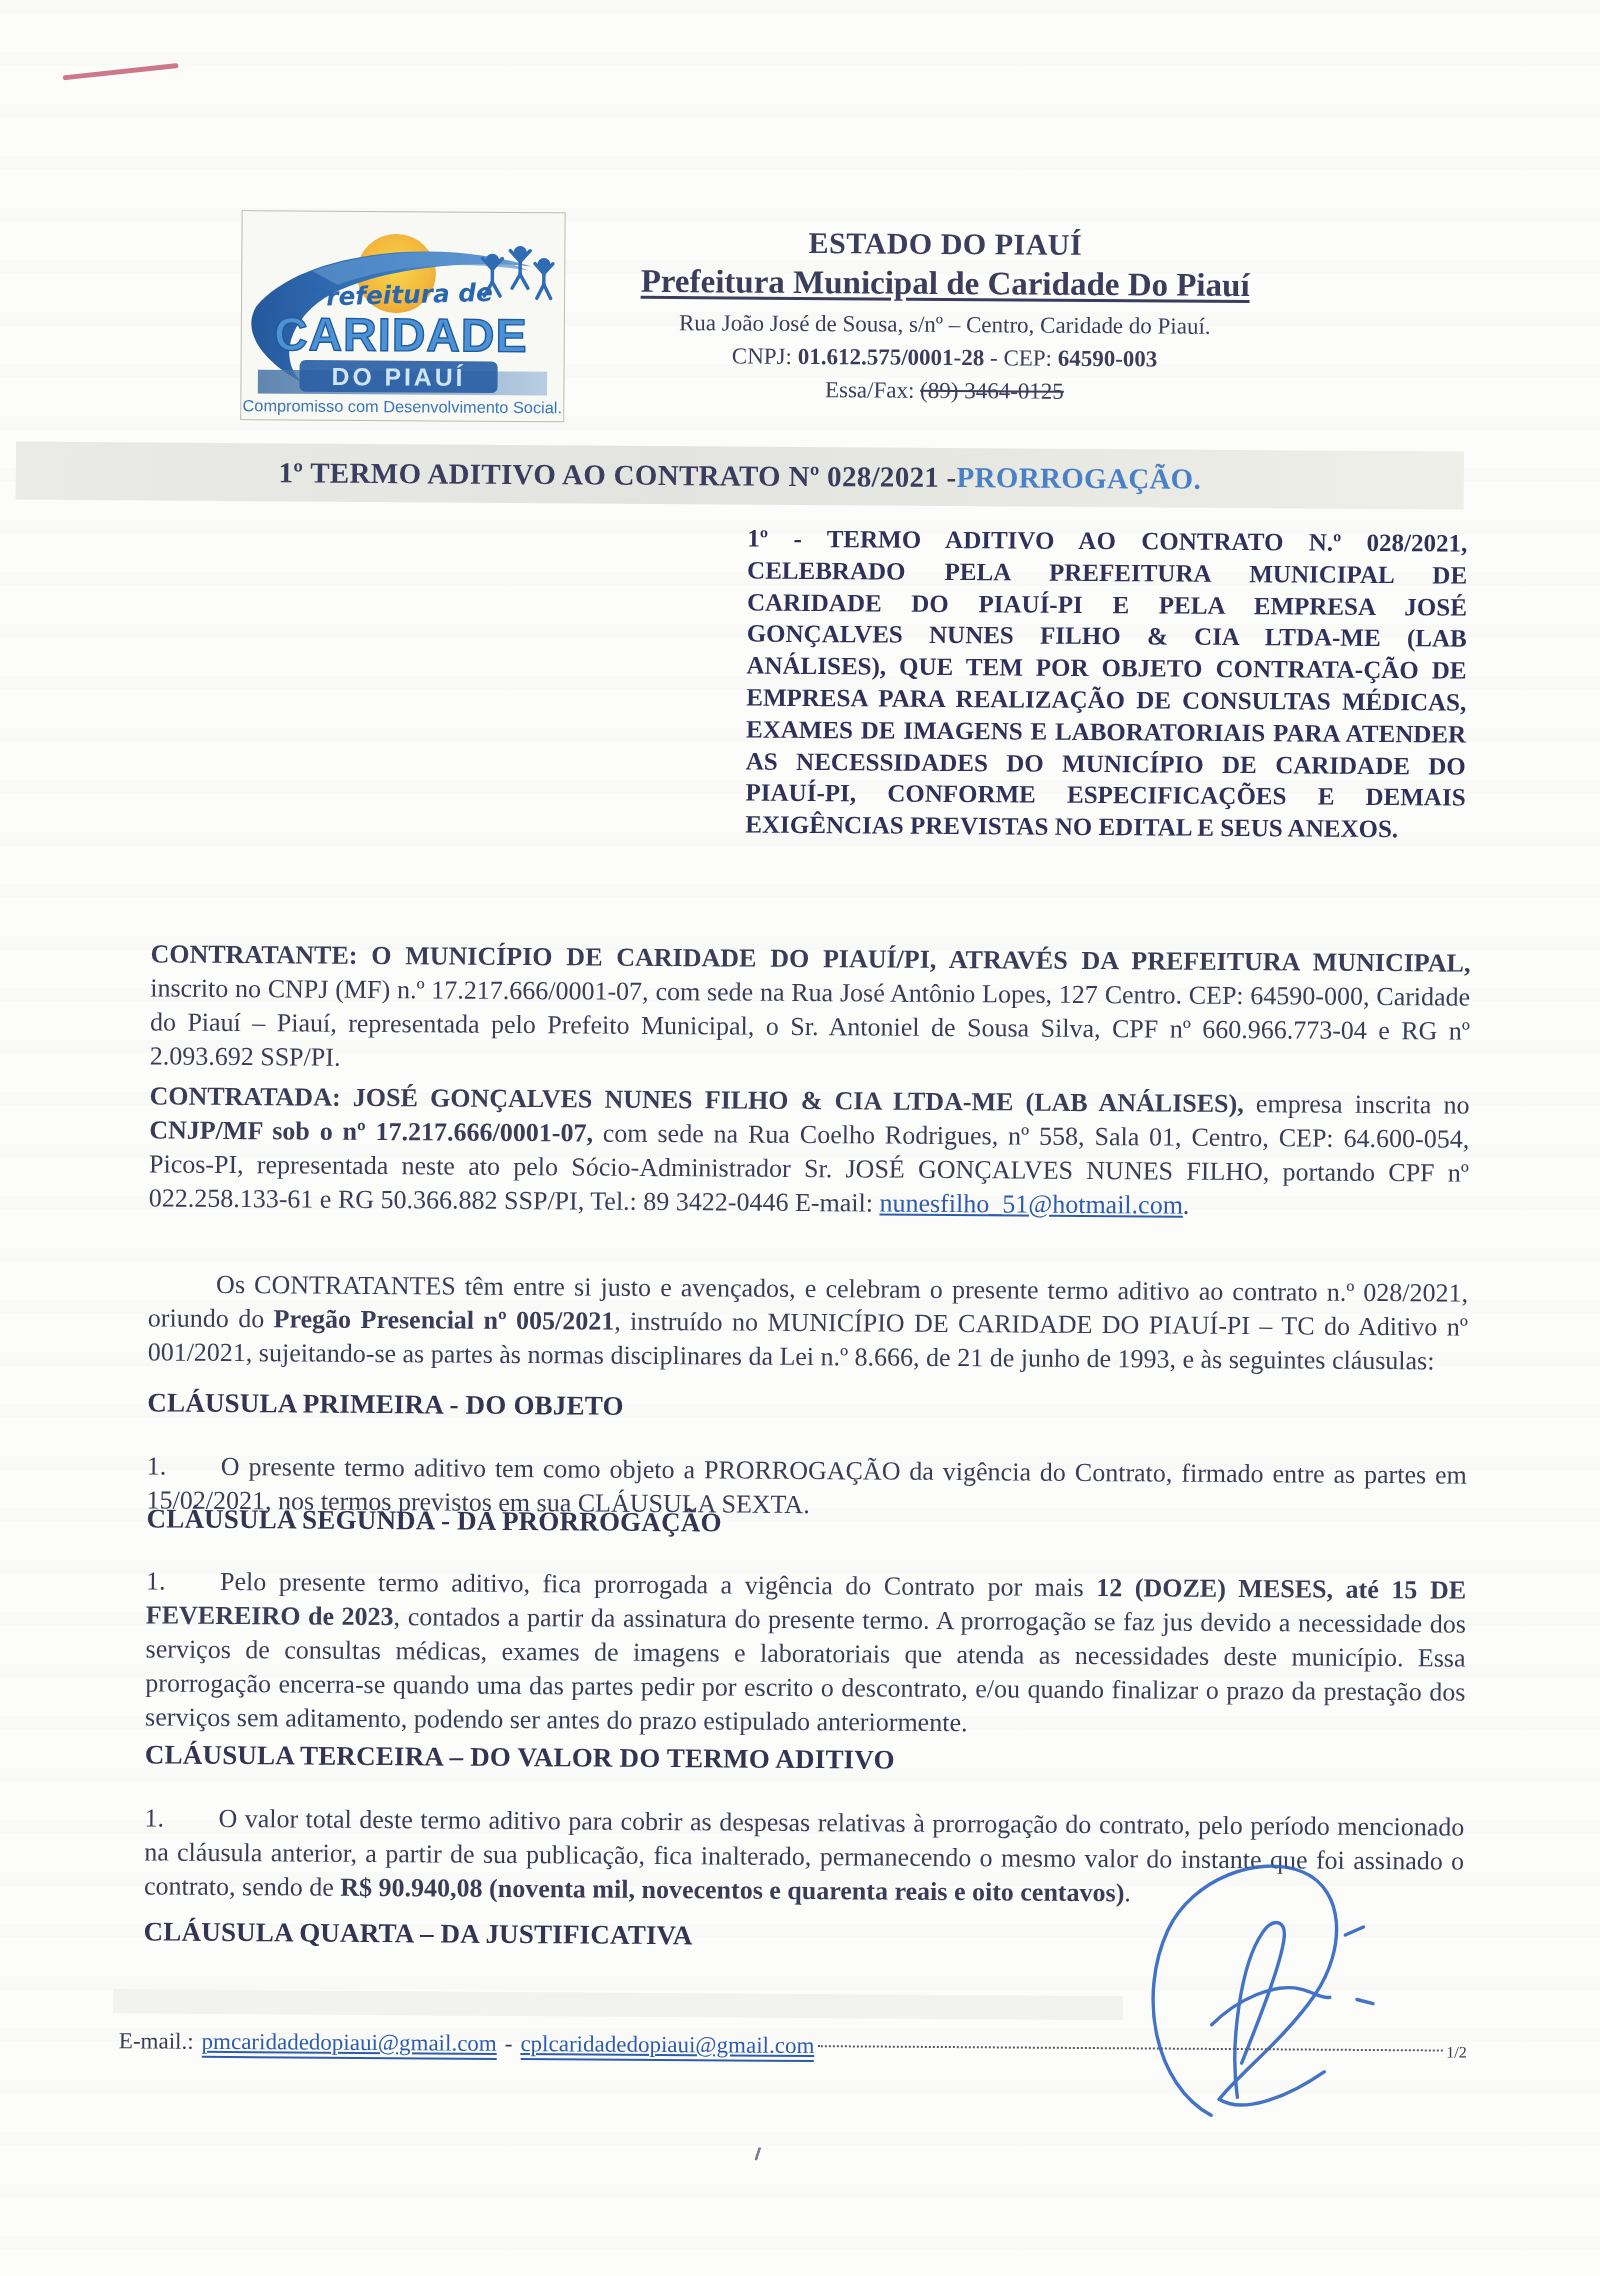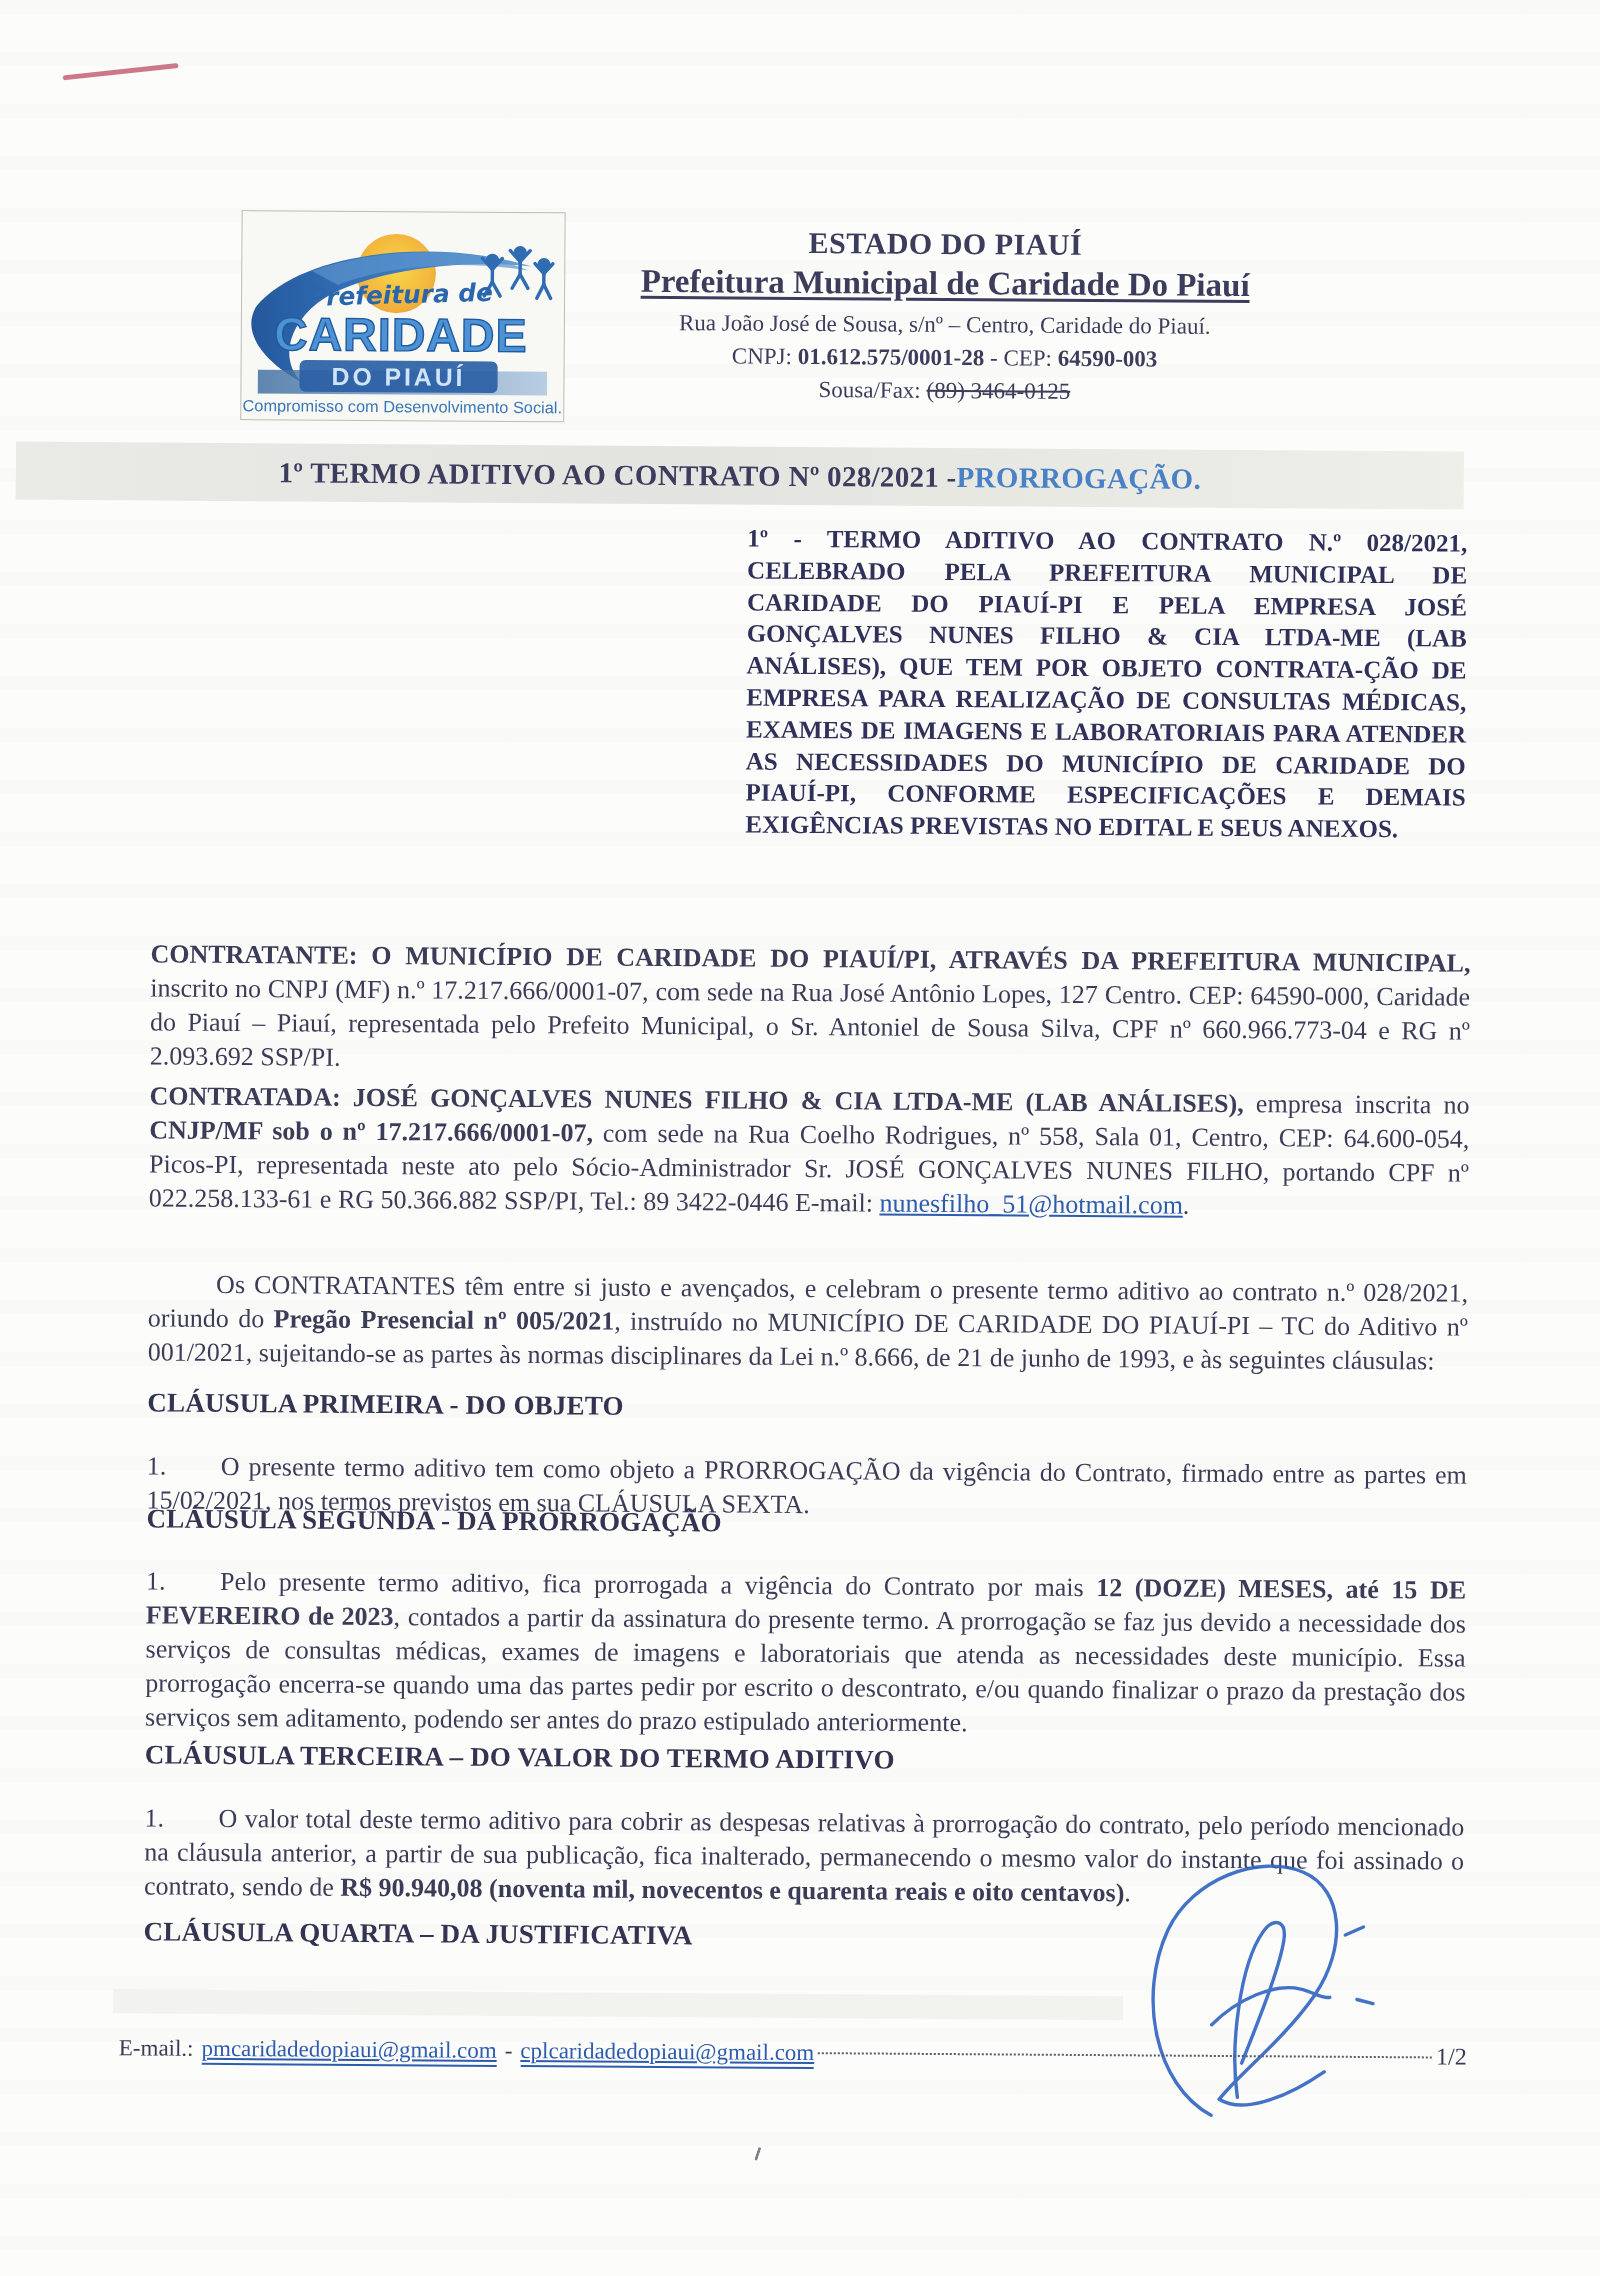--- a/index.html
+++ b/index.html
@@ -64,21 +64,21 @@
   
   .signature { position:absolute; left:1122px; top:1842px; width:282px; height:278px; opacity:.9; }
   .signature path { fill:none; stroke:#2f64c2; stroke-width:3.4; stroke-linecap:round; }
 
   
   .footer { position:absolute; left:126px; top:2026px; width:1348px;
     display:flex; align-items:baseline; font-size:23px; color:#3a3b55; white-space:nowrap; }
   .footer .gap { width:8px; }
   .email-link { color:#2d5cae; text-decoration:underline; border-bottom:2px solid #2d5cae; padding-bottom:1px; }
   .leader { flex:1; border-bottom:2px dotted #595a68; transform:translateY(-6px); margin:0 4px; }
-  .page-num { font-size:24px;margin-top:13px; }
+  .page-num { font-size:16px;margin-top:13px; }
 </style>
 </head>
 <body>
 
 <div class="page">
   <div class="sheet">
 
     <div class="pen-mark"></div>
     <div class="streak"></div>
     <div class="stray"></div>
@@ -137,21 +137,21 @@
         <text x="158" y="175" text-anchor="middle" font-family="Liberation Sans, sans-serif" font-weight="bold" font-size="25" fill="#cfe4f7" letter-spacing="3">DO PIAUÍ</text>
         <text x="162" y="202" text-anchor="middle" font-family="Liberation Sans, sans-serif" font-size="16.5" fill="#3a77b8">Compromisso com Desenvolvimento Social.</text>
       </svg>
     </div>
 
     <div class="head-text">
       <div class="head-state">ESTADO DO PIAUÍ</div>
       <div class="head-muni">Prefeitura Municipal de Caridade Do Piauí</div>
       <div class="head-addr">Rua João José de Sousa, s/nº – Centro, Caridade do Piauí.</div>
       <div class="head-row"><span class="s-n">CNPJ: </span><span class="s-b">01.612.575/0001-28</span><span class="s-n"> - CEP: </span><span class="s-b">64590-003</span></div>
-      <div class="head-row"><span class="s-n">Sousa/Fax: </span><span class="s-strike">(89) 3464-0125</span></div>
+      <div class="head-row"><span class="s-n">Essa/Fax: </span><span class="s-strike">(89) 3464-0125</span></div>
     </div>
 
     <div class="title-band">
         <span class="s-n">1º TERMO ADITIVO AO CONTRATO Nº 028/2021 - </span>
         <span class="s-hl">PRORROGAÇÃO.</span>
       </div>
 
     <div class="recital">1º - TERMO ADITIVO AO CONTRATO N.º 028/2021, CELEBRADO PELA PREFEITURA MUNICIPAL DE CARIDADE DO PIAUÍ-PI E PELA EMPRESA JOSÉ GONÇALVES NUNES FILHO &amp; CIA LTDA-ME (LAB ANÁLISES), QUE TEM POR OBJETO CONTRATA-ÇÃO DE EMPRESA PARA REALIZAÇÃO DE CONSULTAS MÉDICAS, EXAMES DE IMAGENS E LABORATORIAIS PARA ATENDER AS NECESSIDADES DO MUNICÍPIO DE CARIDADE DO PIAUÍ-PI, CONFORME ESPECIFICAÇÕES E DEMAIS EXIGÊNCIAS PREVISTAS NO EDITAL E SEUS ANEXOS.</div>
 
     <p class="para p-contratante"><span class="s-b">CONTRATANTE: O MUNICÍPIO DE CARIDADE DO PIAUÍ/PI, ATRAVÉS DA PREFEITURA MUNICIPAL,</span><span class="s-n"> inscrito no CNPJ (MF) n.º 17.217.666/0001-07, com sede na Rua José Antônio Lopes, 127 Centro. CEP: 64590-000, Caridade do Piauí – Piauí, representada pelo Prefeito Municipal, o Sr. Antoniel de Sousa Silva, CPF nº 660.966.773-04 e RG nº 2.093.692 SSP/PI.</span></p>

